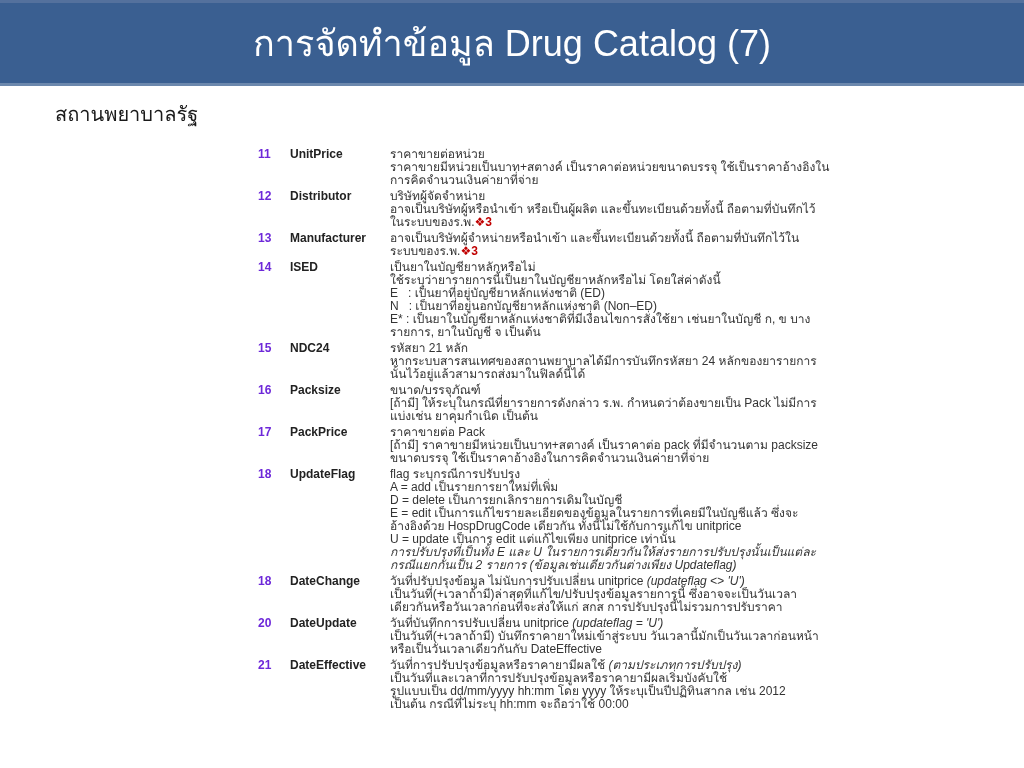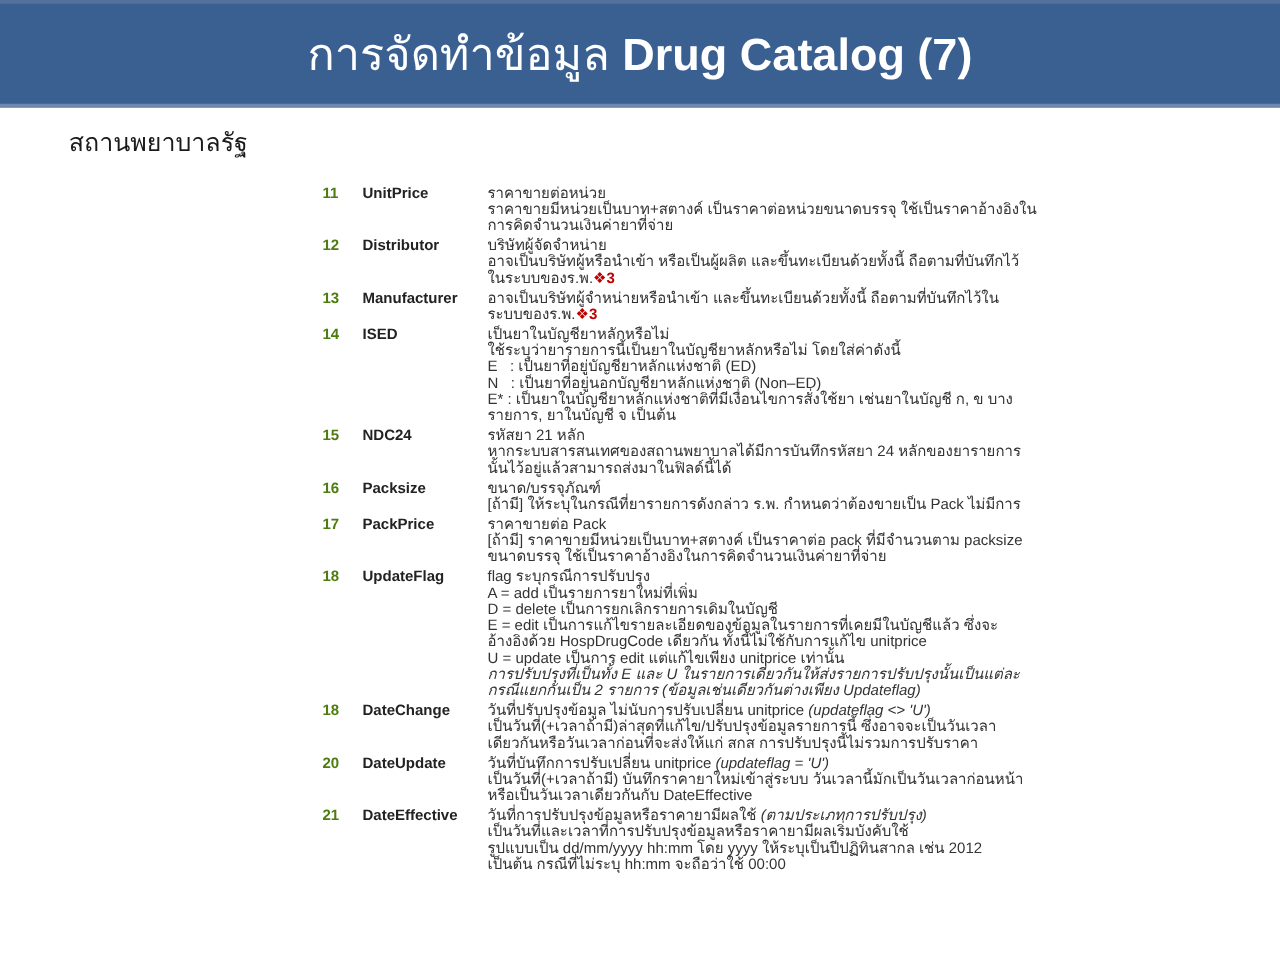--- a/index.html
+++ b/index.html
@@ -14,31 +14,31 @@
   html,body{width:1024px;height:768px;overflow:hidden;background:#ffffff;
     font-family:"Liberation Sans","DejaVu Sans",sans-serif;}
   .title-bar{
     height:86px;background:var(--header-bg);
     border-top:3px solid var(--header-edge-top);
     border-bottom:3px solid var(--header-edge-bottom);
     display:flex;align-items:center;justify-content:center;
   }
   .slide-title{color:#ffffff;font-size:36px;letter-spacing:0;white-space:nowrap;}
   .slide-title .thai{font-weight:400;}
-  .slide-title .en{font-weight:700;margin-top:41px;}
+  .slide-title .en{font-weight:400;margin-top:41px;}
   .section-heading{
     margin:12px 0 18px 55px;
     font-size:20px;font-weight:500;color:var(--heading-text);
   }
   .field-table{
     margin-left:258px;width:545px;color:var(--body-text);
     font-size:12px;line-height:13px;
   }
   .row{display:flex;align-items:flex-start;margin-bottom:3px;}
-  .cell-num{width:32px;flex:0 0 32px;font-weight:700;color:#4d7c0f;}
+  .cell-num{width:32px;flex:0 0 32px;font-weight:700;color:#6d28d9;}
   .cell-name{width:100px;flex:0 0 100px;font-weight:700;color:#222222;}
   .cell-desc{flex:1 1 auto;}
   .line{white-space:pre;}
   .it{font-style:italic;}
   .marker{color:var(--marker-red);font-weight:700;}
 </style>
 </head>
 <body>
 
 <div>
@@ -95,20 +95,21 @@
           <div class="line"><span>หากระบบสารสนเทศของสถานพยาบาลได้มีการบันทึกรหัสยา 24 หลักของยารายการ</span></div>
           <div class="line"><span>นั้นไว้อยู่แล้วสามารถส่งมาในฟิลด์นี้ได้</span></div>
         </div>
       </div>
       <div class="row">
         <div class="cell-num">16</div>
         <div class="cell-name">Packsize</div>
         <div class="cell-desc">
           <div class="line"><span>ขนาด/บรรจุภัณฑ์</span></div>
           <div class="line"><span>[ถ้ามี] ให้ระบุในกรณีที่ยารายการดังกล่าว ร.พ. กำหนดว่าต้องขายเป็น Pack ไม่มีการ</span></div>
+          <div class="line"><span>แบ่งเช่น ยาคุมกำเนิด เป็นต้น</span></div>
         </div>
       </div>
       <div class="row">
         <div class="cell-num">17</div>
         <div class="cell-name">PackPrice</div>
         <div class="cell-desc">
           <div class="line"><span>ราคาขายต่อ Pack</span></div>
           <div class="line"><span>[ถ้ามี] ราคาขายมีหน่วยเป็นบาท+สตางค์ เป็นราคาต่อ pack ที่มีจำนวนตาม packsize</span></div>
           <div class="line"><span>ขนาดบรรจุ ใช้เป็นราคาอ้างอิงในการคิดจำนวนเงินค่ายาที่จ่าย</span></div>
         </div>

